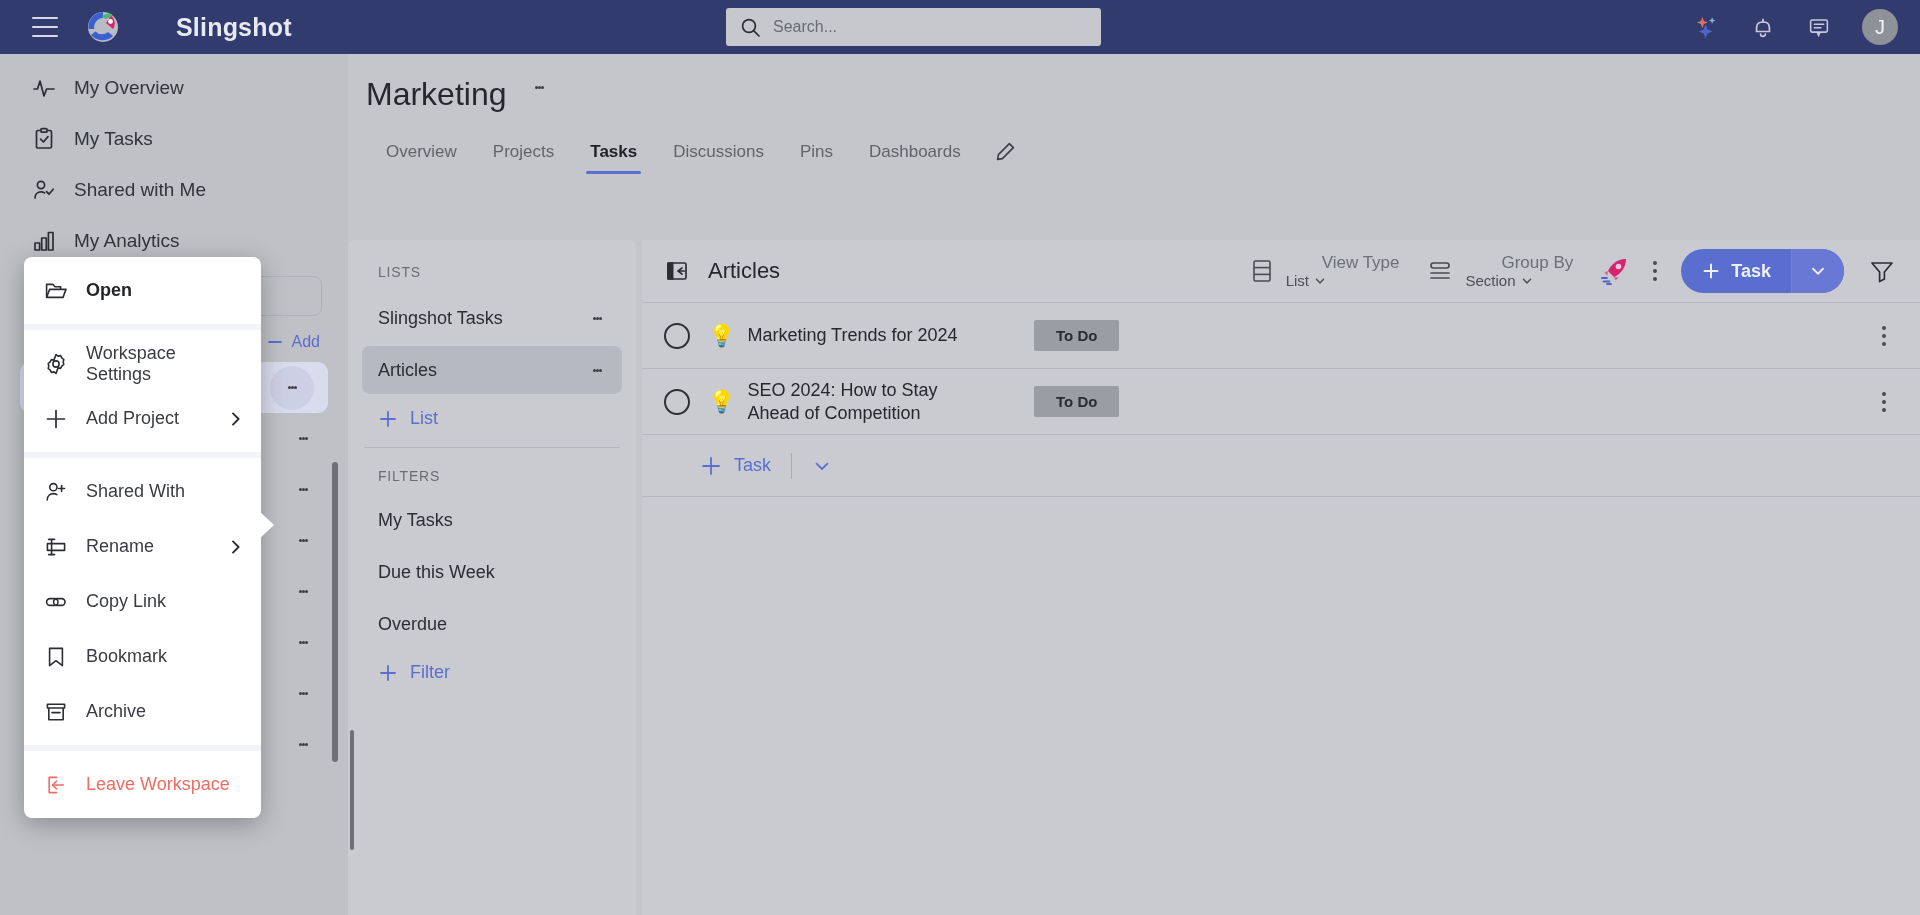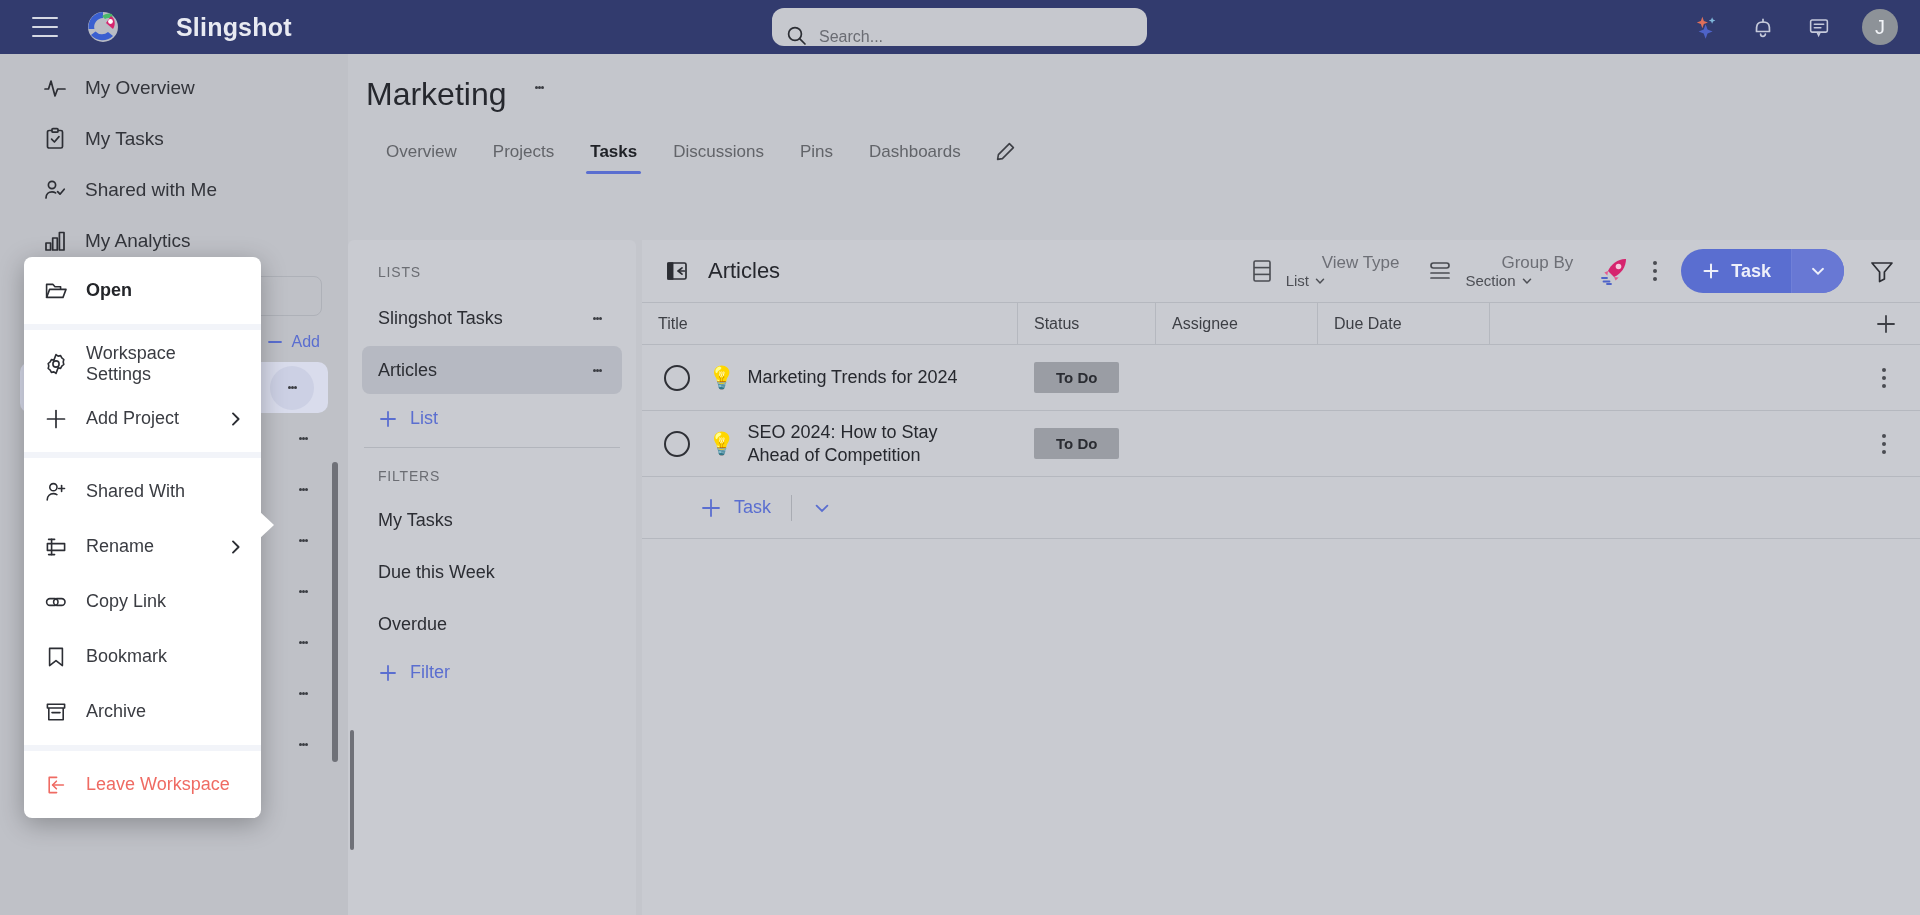--- a/index.html
+++ b/index.html
@@ -17,43 +17,43 @@
     position: absolute; top: 0; left: 0; width: 1920px; height: 54px;
     background: #323b6e; display: flex; align-items: center;
   }
   .hamburger { margin-left: 32px; width: 26px; height: 20px; display:flex; flex-direction:column; justify-content:space-between; cursor:pointer; }
   .hamburger span { display:block; height:2px; background:#d6d9e4; border-radius:1px; }
   .brand { display:flex; align-items:center; margin-left: 28px; gap: 12px; }
   .logo-mark { width: 34px; height: 34px; position: relative; }
   .brand-name { color:#e8eaf2; font-size: 25px; font-weight: 700; letter-spacing:.2px;margin-left:44px; }
 
   .search-wrap {
-    position:absolute; left: 772px; top: 8px; width: 375px; height: 38px;
-    background: #c6c8ce; border-radius: 12px; display:flex; align-items:flex-end; padding: 0 14px; gap: 12px;
+    position:absolute; left: 726px; top: 8px; width: 375px; height: 38px;
+    background: #c6c8ce; border-radius: 3px; display:flex; align-items:center; padding: 0 14px; gap: 12px;
   }
   .search-input {
     border:none; background:transparent; outline:none; flex:1;
     font-family:"Liberation Sans", sans-serif; font-size:16px; color:#5d5f66;
   }
   .search-input::placeholder { color:#6a6c73; }
 
   .topbar-right { position:absolute; right: 22px; top:0; height:54px; display:flex; align-items:center; gap: 30px; }
   .tb-icon { width:26px; height:26px; display:flex; align-items:center; justify-content:center; cursor:pointer; }
   .avatar {
     width:36px; height:36px; border-radius:50%; background:#8d9298; color:#f2f4f8;
     display:flex; align-items:center; justify-content:center; font-size:20px; font-weight:400;
   }
 
   
   .sidebar {
     position:absolute; left:0; top:54px; width: 348px; height: 861px;
     background: #bfc1c7;
   }
   .nav-item {
-    display:flex; align-items:center; gap:18px; height:51px; padding-left: 43px;
+    display:flex; align-items:center; gap:18px; height:51px; padding-left: 32px;
     font-size: 19px; color:#33353b; cursor:pointer;
   }
   .nav-ico { width:24px; height:24px; display:flex; align-items:center; justify-content:center; flex:none; }
 
   .ws-head { display:flex; align-items:center; justify-content:space-between; padding: 0 28px 0 26px; height:40px; }
   .ws-head-label { font-size:18px; color:#33353b; font-weight:400; }
   .ws-add { display:flex; align-items:center; gap:8px; color:#5a6ed0; font-size:16px; cursor:pointer; }
 
   .ws-search {
     margin: 10px 26px 6px 26px; height: 40px; border:1px solid #aeb1b8; border-radius:8px;
@@ -544,32 +544,20 @@
 
           <div class="funnel">
             <svg width="28" height="28" viewBox="0 0 28 28" fill="none" stroke="#2c2e34" stroke-width="1.7" stroke-linejoin="round">
               <path d="M4 6 h20 l-7.6 9 v7 l-4.8 2.6 v-9.6 Z"></path>
             </svg>
           </div>
         </div>
       </div>
 
       <div class="table">
-        <div class="thead">
-          <div class="th c-title">Title</div>
-          <div class="th c-status">Status</div>
-          <div class="th c-assignee">Assignee</div>
-          <div class="th c-due">Due Date</div>
-          <div class="th">
-            <svg width="24" height="24" viewBox="0 0 24 24" stroke="#3d3f45" stroke-width="1.8" stroke-linecap="round">
-                <line x1="12" y1="4" x2="12" y2="20"></line>
-                <line x1="4" y1="12" x2="20" y2="12"></line>
-              </svg>
-          </div>
-        </div>
 
         <div class="trow">
           <div class="td c-title" style="padding-left:0;">
             <span class="radio"></span>
             <span class="bulb">💡</span>
             <span class="ttl">Marketing Trends for 2024</span>
           </div>
           <div class="td c-status">
             <span class="chip">To Do</span>
           </div>

